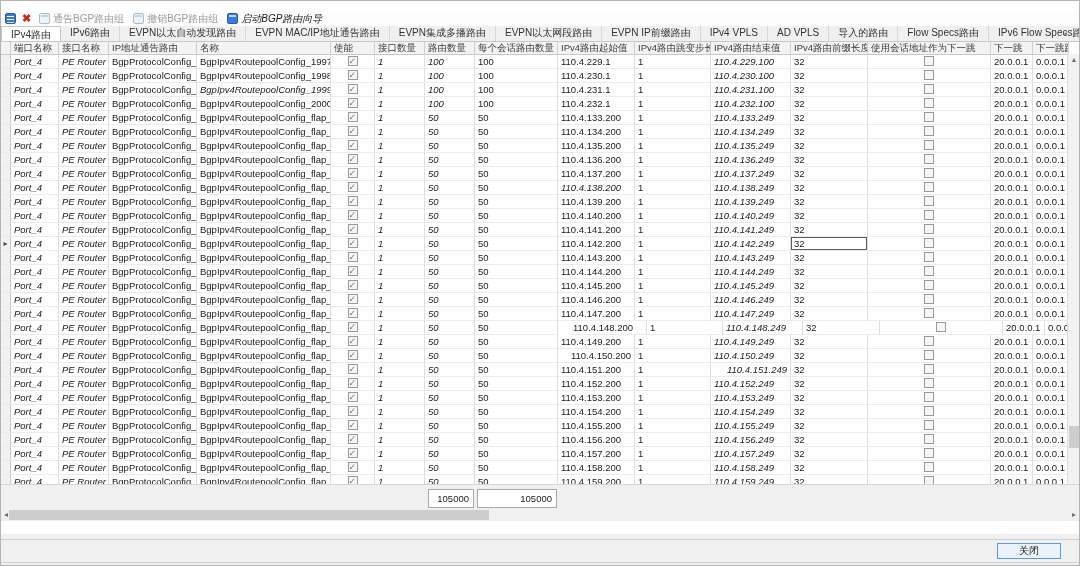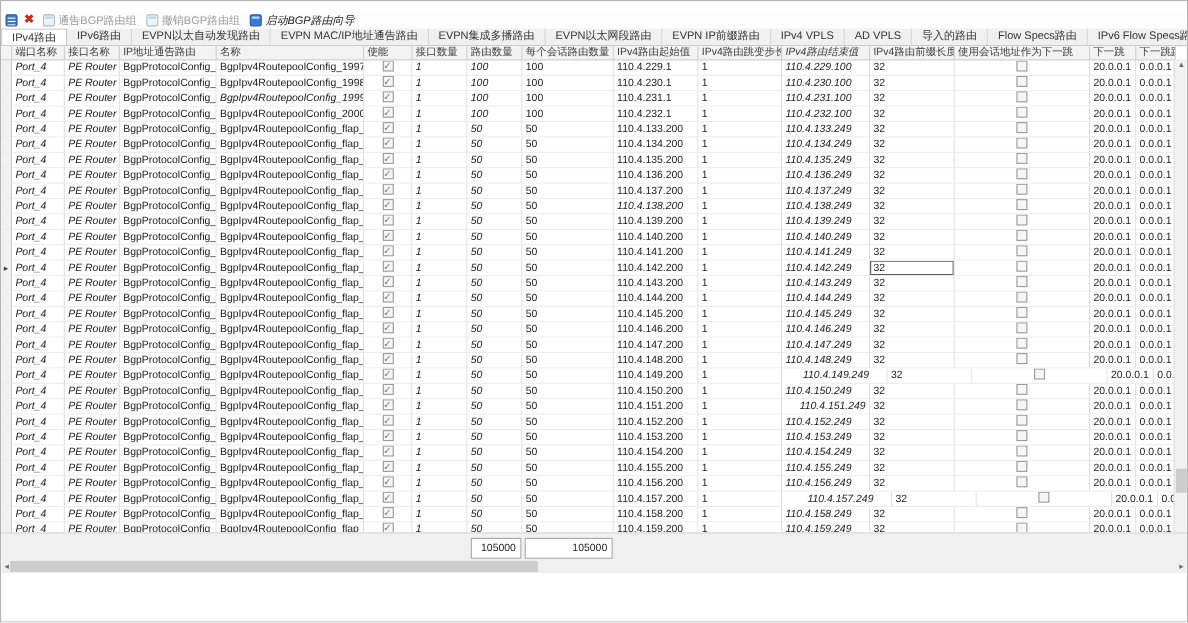--- a/index.html
+++ b/index.html
@@ -144,21 +144,21 @@
       <span class="hcell" style="width: 48px;">端口名称</span>
       <span class="hcell" style="width: 50px;">接口名称</span>
       <span class="hcell" style="width: 88px;">IP地址通告路由</span>
       <span class="hcell" style="width: 134px;">名称</span>
       <span class="hcell" style="width: 44px;">使能</span>
       <span class="hcell" style="width: 50px;">接口数量</span>
       <span class="hcell" style="width: 50px;">路由数量</span>
       <span class="hcell" style="width: 83px;">每个会话路由数量</span>
       <span class="hcell" style="width: 77px;">IPv4路由起始值</span>
       <span class="hcell" style="width: 76px;">IPv4路由跳变步长</span>
-      <span class="hcell" style="width: 80px; font-style: italic;">IPv4路由结束值</span>
+      <span class="hcell" style="width: 80px;">IPv4路由结束值</span>
       <span class="hcell" style="width: 77px;">IPv4路由前缀长度</span>
       <span class="hcell" style="width: 123px;">使用会话地址作为下一跳</span>
       <span class="hcell" style="width: 42px;">下一跳</span>
       <span class="hcell" style="width: 36px;">下一跳跳变步长</span>
     </div>
   <div class="grid-body">
       <div class="trow">
         <span class="tcell gutter" style="width: 10px;"></span>
         <span class="tcell italic" style="width: 48px;">Port_4</span>
         <span class="tcell italic" style="width: 50px;">PE Router 1</span>
@@ -503,57 +503,57 @@
       <div class="trow">
         <span class="tcell gutter" style="width: 10px;"></span>
         <span class="tcell italic" style="width: 48px;">Port_4</span>
         <span class="tcell italic" style="width: 50px;">PE Router 1</span>
         <span class="tcell" style="width: 88px;">BgpProtocolConfig_2</span>
         <span class="tcell" style="width: 134px;">BgpIpv4RoutepoolConfig_flap_2016</span>
         <span class="tcell center" style="width: 44px;"><span class="cb checked"></span></span>
         <span class="tcell italic" style="width: 50px;">1</span>
         <span class="tcell italic" style="width: 50px;">50</span>
         <span class="tcell" style="width: 83px;">50</span>
-        <span class="tcell" style="width: 77px;">110.4.148.200</span>
+        <span class="tcell" style="width: 77px; margin-left: 12px;">110.4.148.200</span>
         <span class="tcell" style="width: 76px;">1</span>
         <span class="tcell italic" style="width: 80px;">110.4.148.249</span>
         <span class="tcell" style="width: 77px;">32</span>
         <span class="tcell center" style="width: 123px;"><span class="cb"></span></span>
         <span class="tcell" style="width: 42px;">20.0.0.1</span>
         <span class="tcell" style="width: 36px;">0.0.0.1</span>
       </div>
       <div class="trow">
         <span class="tcell gutter" style="width: 10px;"></span>
         <span class="tcell italic" style="width: 48px;">Port_4</span>
         <span class="tcell italic" style="width: 50px;">PE Router 1</span>
         <span class="tcell" style="width: 88px;">BgpProtocolConfig_2</span>
         <span class="tcell" style="width: 134px;">BgpIpv4RoutepoolConfig_flap_2017</span>
         <span class="tcell center" style="width: 44px;"><span class="cb checked"></span></span>
         <span class="tcell italic" style="width: 50px;">1</span>
         <span class="tcell italic" style="width: 50px;">50</span>
         <span class="tcell" style="width: 83px;">50</span>
         <span class="tcell" style="width: 77px;">110.4.149.200</span>
         <span class="tcell" style="width: 76px;">1</span>
-        <span class="tcell italic" style="width: 80px; margin-left: 16px;">110.4.149.249</span>
+        <span class="tcell italic" style="width: 80px;">110.4.149.249</span>
         <span class="tcell" style="width: 77px;">32</span>
         <span class="tcell center" style="width: 123px;"><span class="cb"></span></span>
         <span class="tcell" style="width: 42px;">20.0.0.1</span>
         <span class="tcell" style="width: 36px;">0.0.0.1</span>
       </div>
       <div class="trow">
         <span class="tcell gutter" style="width: 10px;"></span>
         <span class="tcell italic" style="width: 48px;">Port_4</span>
         <span class="tcell italic" style="width: 50px;">PE Router 1</span>
         <span class="tcell" style="width: 88px;">BgpProtocolConfig_2</span>
         <span class="tcell" style="width: 134px;">BgpIpv4RoutepoolConfig_flap_2018</span>
         <span class="tcell center" style="width: 44px;"><span class="cb checked"></span></span>
         <span class="tcell italic" style="width: 50px;">1</span>
         <span class="tcell italic" style="width: 50px;">50</span>
         <span class="tcell" style="width: 83px;">50</span>
-        <span class="tcell" style="width: 77px;">110.4.150.200</span>
+        <span class="tcell" style="width: 77px; text-align: right;">110.4.150.200</span>
         <span class="tcell" style="width: 76px;">1</span>
         <span class="tcell italic" style="width: 80px;">110.4.150.249</span>
         <span class="tcell" style="width: 77px;">32</span>
         <span class="tcell center" style="width: 123px;"><span class="cb"></span></span>
         <span class="tcell" style="width: 42px;">20.0.0.1</span>
         <span class="tcell" style="width: 36px;">0.0.0.1</span>
       </div>
       <div class="trow">
         <span class="tcell gutter" style="width: 10px;"></span>
         <span class="tcell italic" style="width: 48px;">Port_4</span>
@@ -667,21 +667,21 @@
         <span class="tcell italic" style="width: 48px;">Port_4</span>
         <span class="tcell italic" style="width: 50px;">PE Router 1</span>
         <span class="tcell" style="width: 88px;">BgpProtocolConfig_2</span>
         <span class="tcell" style="width: 134px;">BgpIpv4RoutepoolConfig_flap_2025</span>
         <span class="tcell center" style="width: 44px;"><span class="cb checked"></span></span>
         <span class="tcell italic" style="width: 50px;">1</span>
         <span class="tcell italic" style="width: 50px;">50</span>
         <span class="tcell" style="width: 83px;">50</span>
         <span class="tcell" style="width: 77px;">110.4.157.200</span>
         <span class="tcell" style="width: 76px;">1</span>
-        <span class="tcell italic" style="width: 80px; margin-left: 20px;">110.4.157.249</span>
+        <span class="tcell italic" style="width: 80px;">110.4.157.249</span>
         <span class="tcell" style="width: 77px;">32</span>
         <span class="tcell center" style="width: 123px;"><span class="cb"></span></span>
         <span class="tcell" style="width: 42px;">20.0.0.1</span>
         <span class="tcell" style="width: 36px;">0.0.0.1</span>
       </div>
       <div class="trow">
         <span class="tcell gutter" style="width: 10px;"></span>
         <span class="tcell italic" style="width: 48px;">Port_4</span>
         <span class="tcell italic" style="width: 50px;">PE Router 1</span>
         <span class="tcell" style="width: 88px;">BgpProtocolConfig_2</span>
@@ -729,14 +729,19 @@
     <div class="tot-box b2">105000</div>
   </div>
 
   <div class="hscroll">
     <span class="arr left">◂</span>
     <span class="thumb"></span>
     <span class="arr right">▸</span>
   </div>
 
 
+  <div class="bottompanel">
+    <div class="divider"></div>
+    <div class="close-btn">关闭</div>
+    <div class="edge"></div>
+  </div>
 
 </div>
 
 </body></html>

